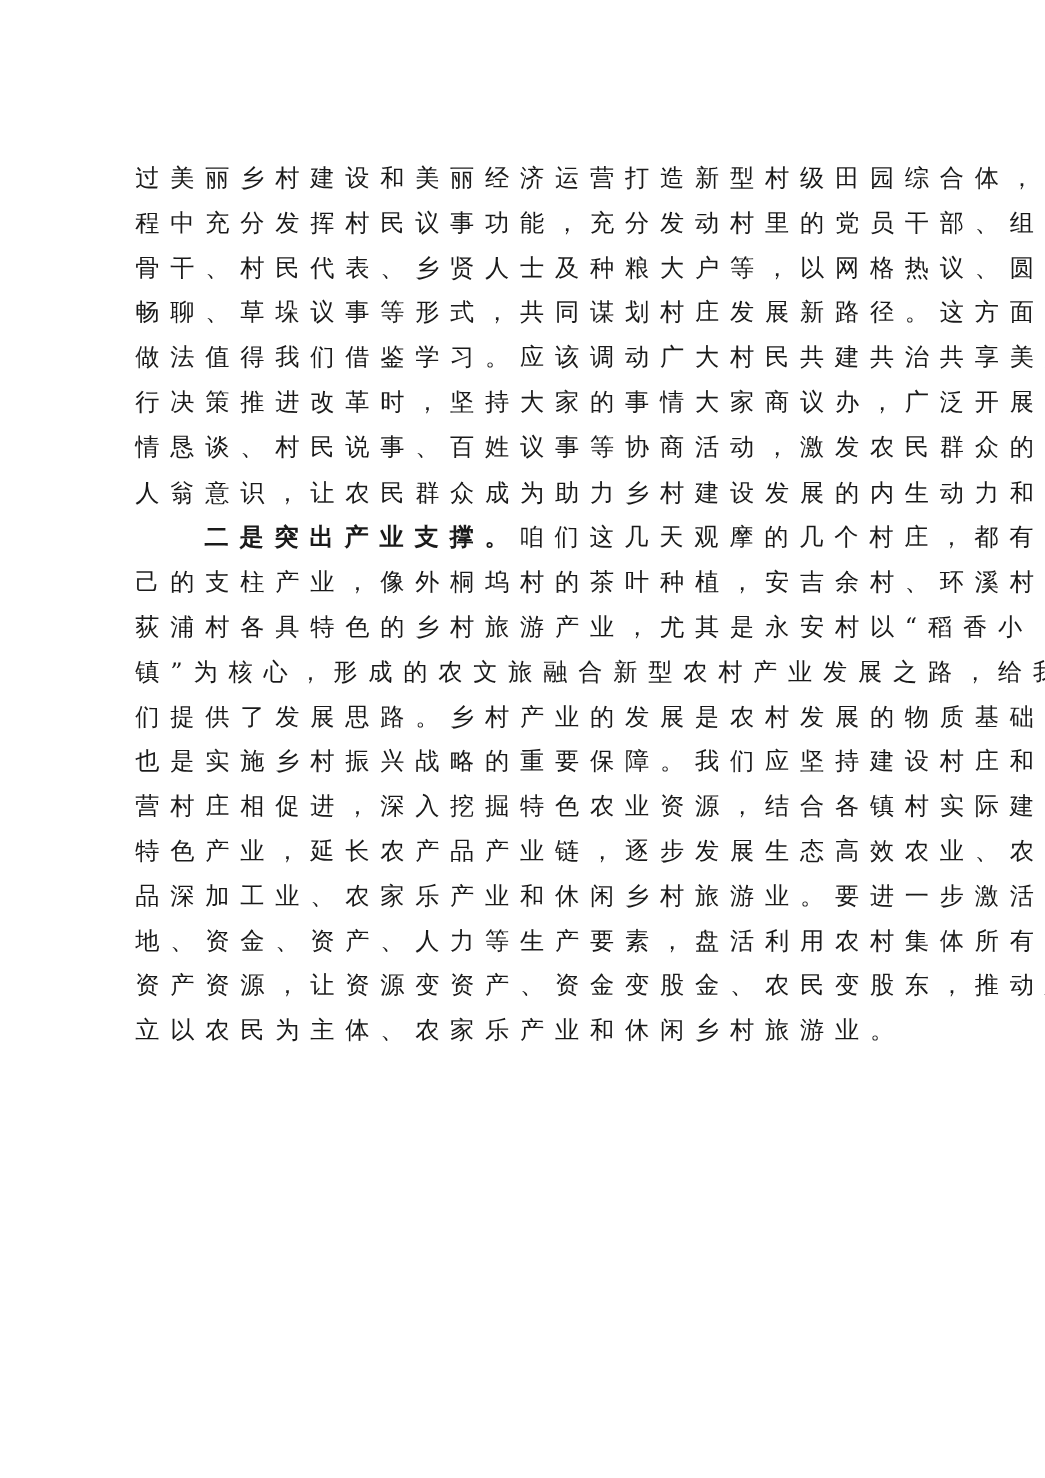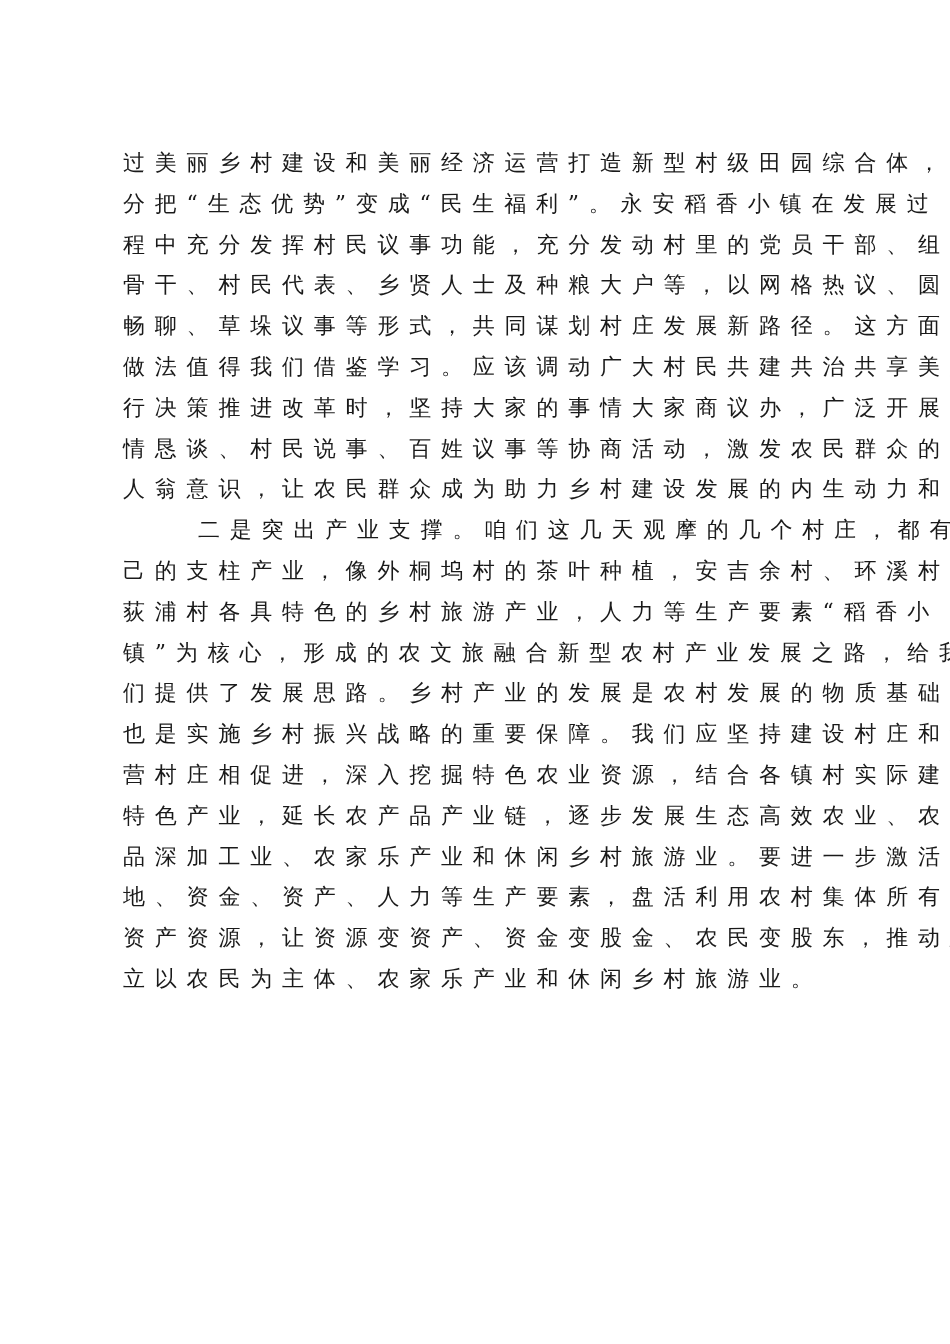--- a/index.html
+++ b/index.html
@@ -23,47 +23,45 @@
   }
   .line {
     height: 40.8px;
     line-height: 40.8px;
     font-size: 22px;
     white-space: nowrap;
     letter-spacing: 9.8px;
     display: block;
   }
   .line .bold {
-    font-weight: normal;
+    font-weight: bold;
     font-family: "DejaVu Sans", "Liberation Sans", sans-serif;
-    margin-left: 12px;
   }
   .indent {
     padding-left: 63px;
   }
 </style>
 </head>
 <body>
 
 <div class="page">
   <div>
     <span class="line">过美丽乡村建设和美丽经济运营打造新型村级田园综合体，充</span>
-    <span class="line">分把“生态优势”变成“民生福利”。永安稻香小镇在发展过</span>
     <span class="line">程中充分发挥村民议事功能，充分发动村里的党员干部、组长</span>
     <span class="line">骨干、村民代表、乡贤人士及种粮大户等，以网格热议、圆桌</span>
     <span class="line">畅聊、草垛议事等形式，共同谋划村庄发展新路径。这方面的</span>
     <span class="line">做法值得我们借鉴学习。应该调动广大村民共建共治共享美好</span>
     <span class="line">行决策推进改革时，坚持大家的事情大家商议办，广泛开展民</span>
     <span class="line">情恳谈、村民说事、百姓议事等协商活动，激发农民群众的主</span>
     <span class="line">人翁意识，让农民群众成为助力乡村建设发展的内生动力和主</span>
   </div>
   <div>
     <span class="line indent"><span class="bold">二是突出产业支撑。</span><span>咱们这几天观摩的几个村庄，都有自</span></span>
     <span class="line">己的支柱产业，像外桐坞村的茶叶种植，安吉余村、环溪村、</span>
-    <span class="line">荻浦村各具特色的乡村旅游产业，人力等生产要素“稻香小</span>
+    <span class="line">荻浦村各具特色的乡村旅游产业，尤其是永安村以“稻香小</span>
     <span class="line">镇”为核心，形成的农文旅融合新型农村产业发展之路，给我</span>
     <span class="line">们提供了发展思路。乡村产业的发展是农村发展的物质基础，</span>
     <span class="line">也是实施乡村振兴战略的重要保障。我们应坚持建设村庄和经</span>
     <span class="line">营村庄相促进，深入挖掘特色农业资源，结合各镇村实际建立</span>
     <span class="line">特色产业，延长农产品产业链，逐步发展生态高效农业、农产</span>
     <span class="line">品深加工业、农家乐产业和休闲乡村旅游业。要进一步激活土</span>
     <span class="line">地、资金、资产、人力等生产要素，盘活利用农村集体所有的</span>
     <span class="line">资产资源，让资源变资产、资金变股金、农民变股东，推动建</span>
     <span class="line">立以农民为主体、农家乐产业和休闲乡村旅游业。</span>
   </div>

